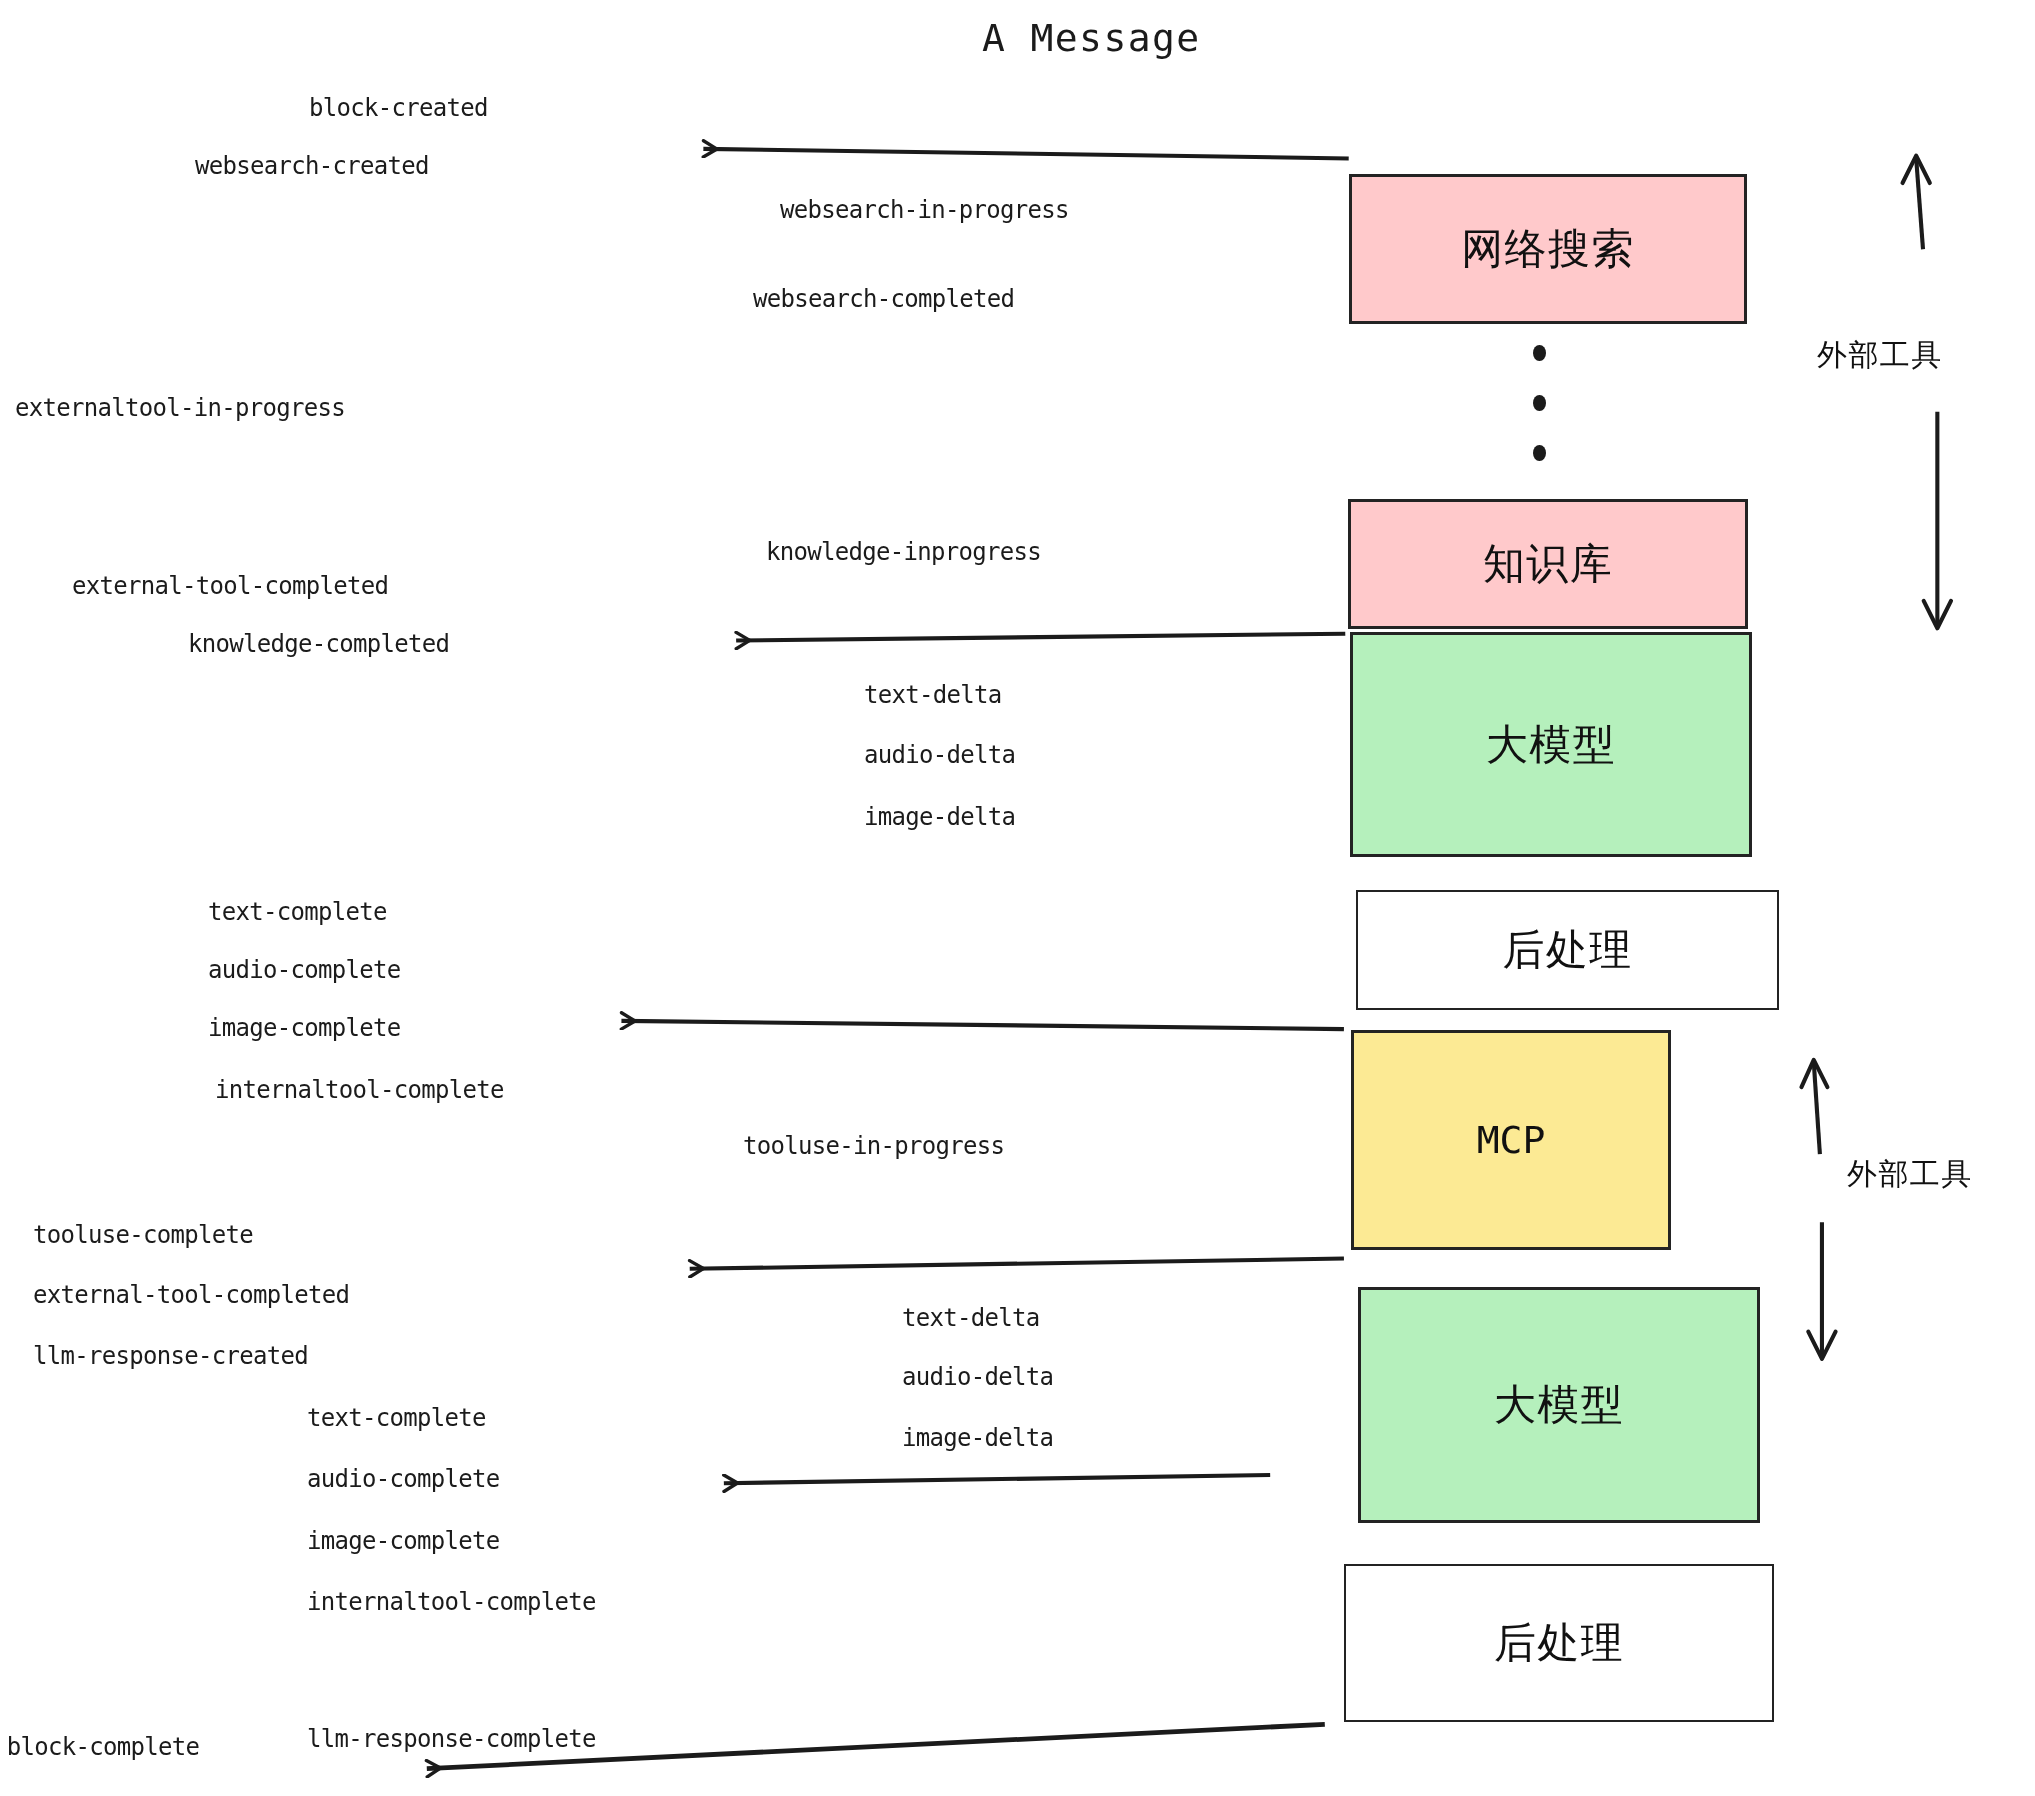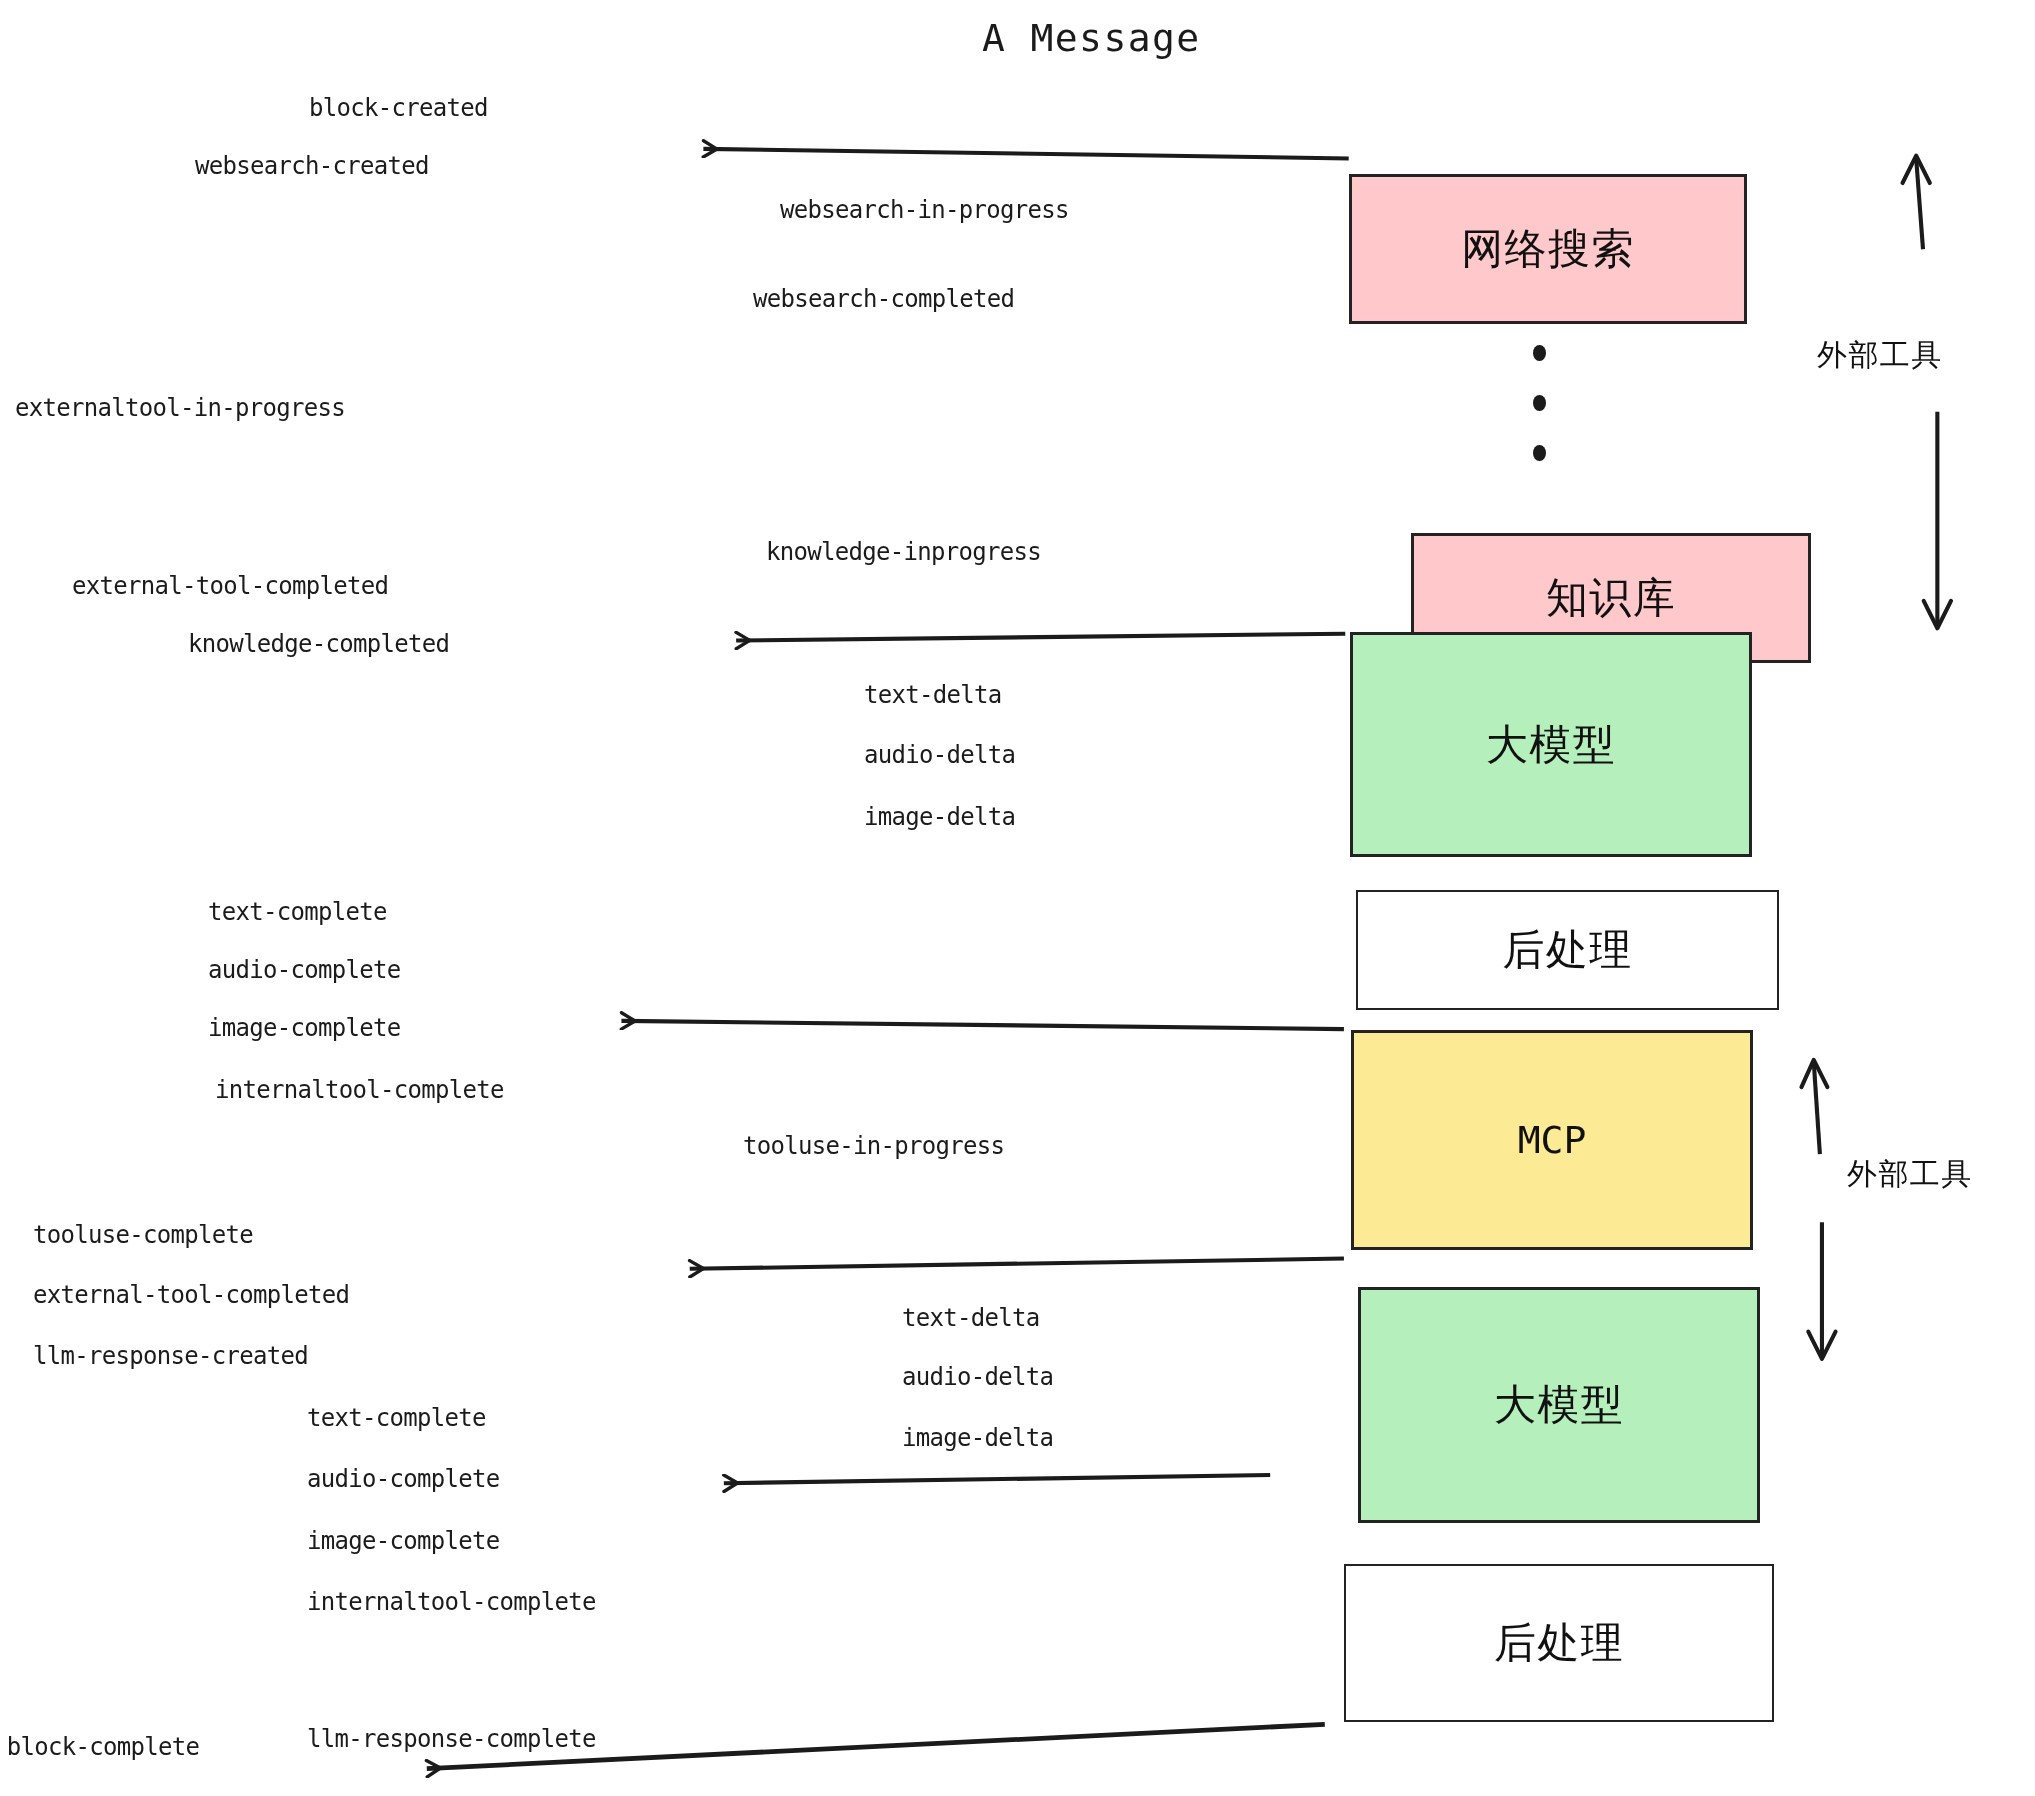--- a/index.html
+++ b/index.html
@@ -178,27 +178,27 @@
   <div class="lbl" style="left:6.8px; top:1735px;">block-complete</div>
 
   <div class="box" style="left:1349px; top:174px; width:398px; height:150px; background:#ffc9cb;">网络搜索</div>
 
   <div class="dots" style="left:1533px; top:345px; width:13.7px; height:116px;">
     <i></i>
     <i></i>
     <i></i>
   </div>
 
-  <div class="box" style="left:1411px; top:499px; width:400px; height:130px; background:#ffc9cb;margin-top:34px;">知识库</div>
+  <div class="box" style="left:1348px; top:499px; width:400px; height:130px; background:#ffc9cb;">知识库</div>
 
   <div class="box" style="left:1350px; top:632px; width:402px; height:225px; background:#b5f0bc;">大模型</div>
 
   <div class="box" style="left:1356px; top:890px; width:423px; height:120px; background:#ffffff; border-width:2.7px;">后处理</div>
 
-  <div class="box mono" style="left:1351px; top:1030px; width:402px; height:220px; background:#fcea94;">MCP</div>
+  <div class="box mono" style="left:1351px; top:1030px; width:320px; height:220px; background:#fcea94;">MCP</div>
 
   <div class="box" style="left:1358px; top:1287px; width:402px; height:236px; background:#b5f0bc;">大模型</div>
 
   <div class="box" style="left:1344px; top:1564px; width:430px; height:158px; background:#ffffff; border-width:2.7px;">后处理</div>
 
   <div class="cn-label" style="left:1817px; top:335px;">外部工具</div>
   <div class="cn-label" style="left:1847px; top:1154px;">外部工具</div>
 
 </div>
 

